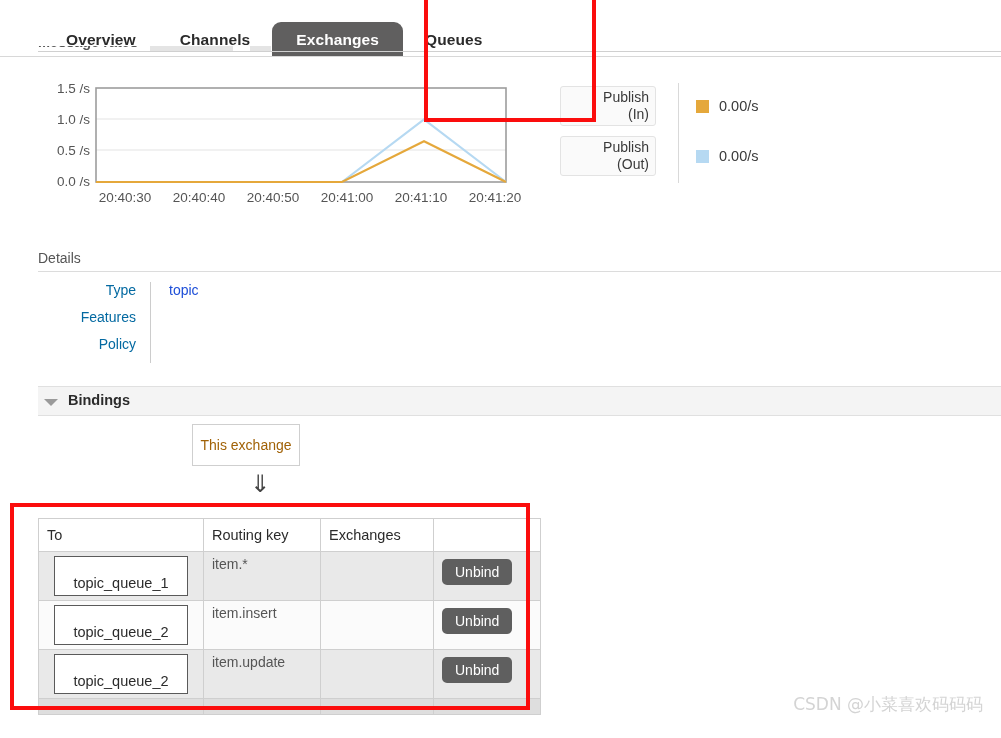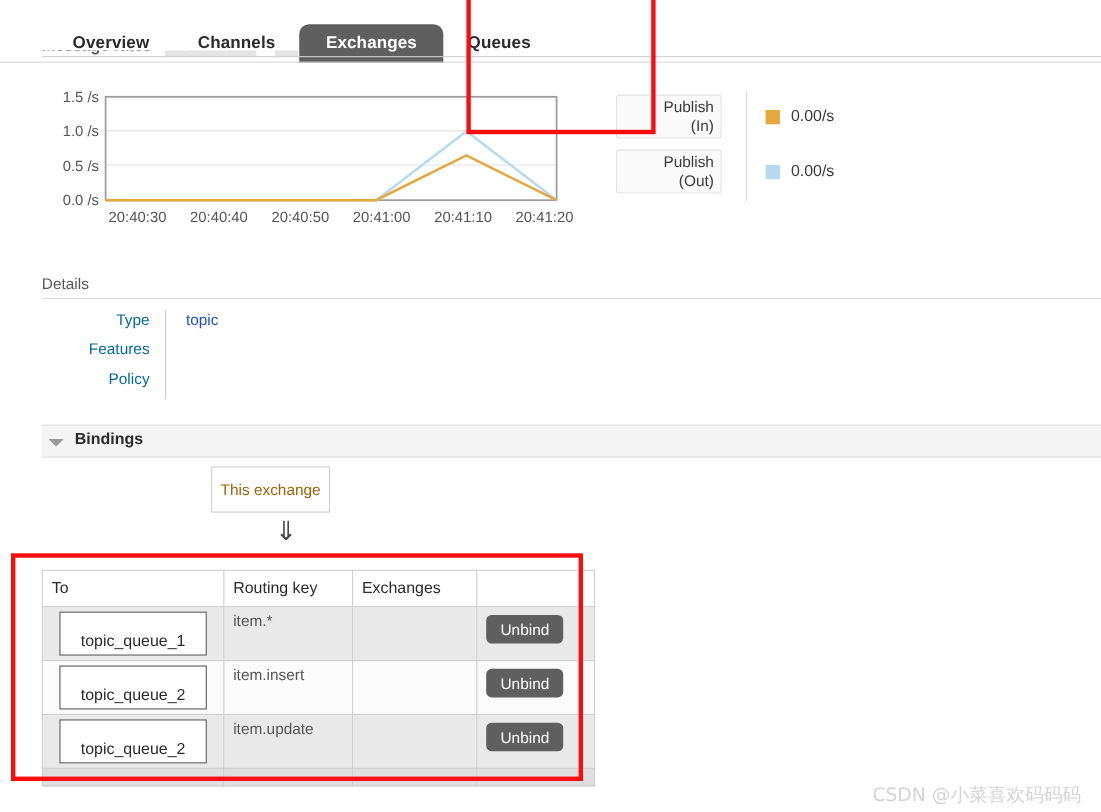--- a/index.html
+++ b/index.html
@@ -347,21 +347,21 @@
     box-sizing: border-box;
     pointer-events: none;
   }
   .annot-tab { left: 424px; top: -6px; width: 172px; height: 128px; }
   .annot-table { left: 10px; top: 503px; width: 520px; height: 207px; }
 
   
   .watermark {
     position: absolute;
     right: 18px;
-    bottom: 4px;
+    bottom: 22px;
     font-size: 17px;
     color: #d4d4d4;
     white-space: nowrap;
     font-family: "DejaVu Sans", sans-serif;
     text-align: center;
   }
 </style>
 </head>
 <body>
 

